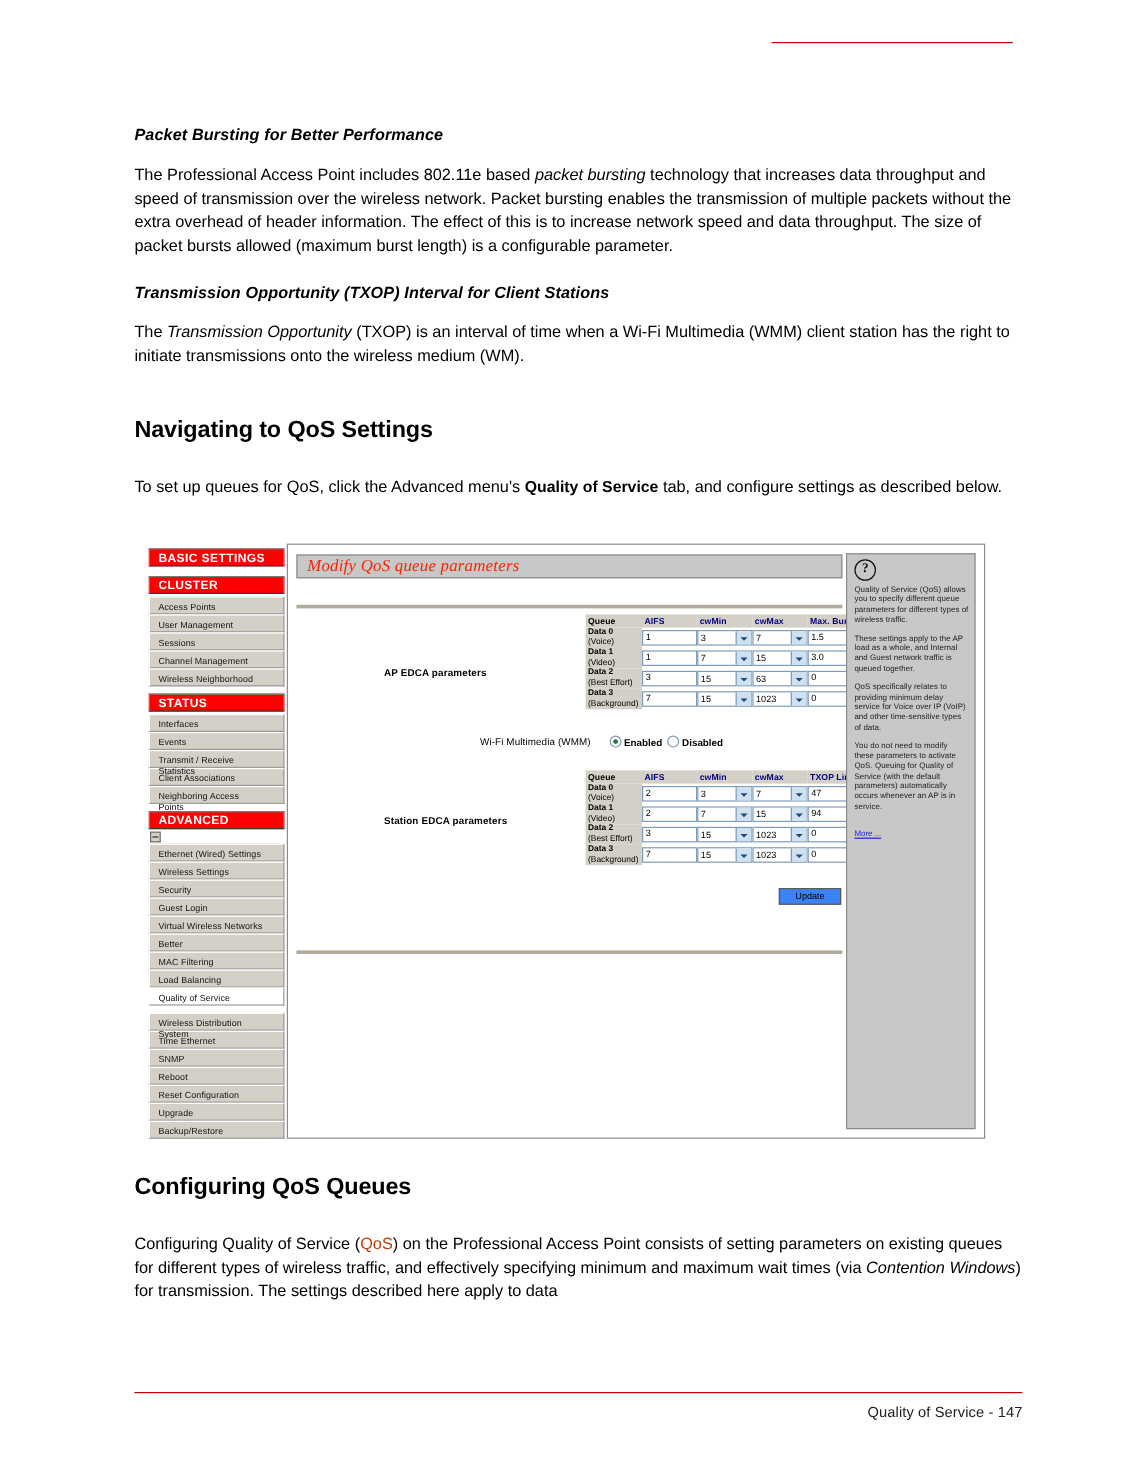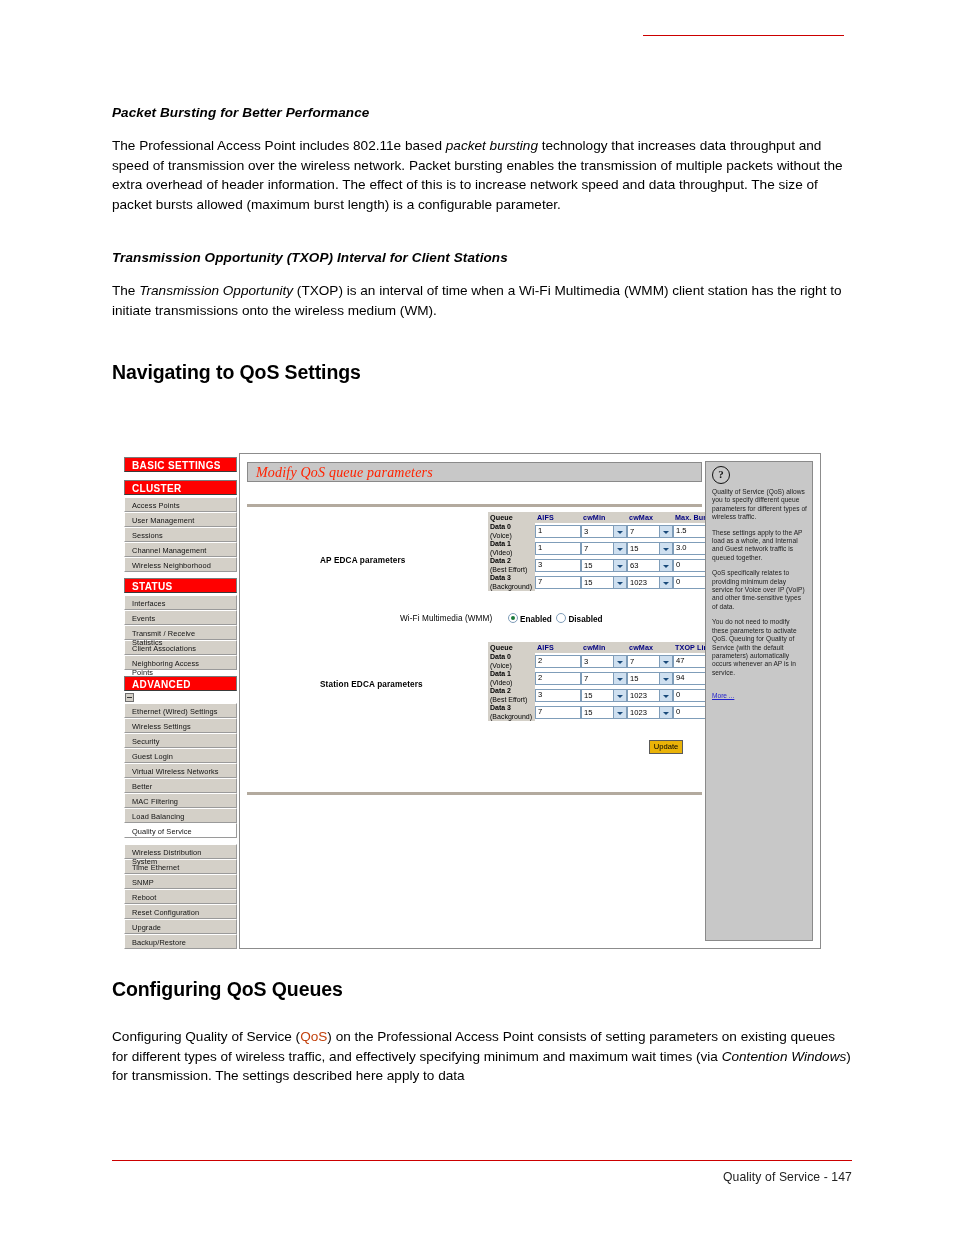--- a/index.html
+++ b/index.html
@@ -48,21 +48,21 @@
     font-size: 13.5px;
     font-weight: bold;
     font-style: italic;
     margin: 0 0 16px 0;
     letter-spacing: 0.1px;
   }
   h3.sub-head-2 {
     font-size: 13.5px;
     font-weight: bold;
     font-style: italic;
-    margin: 36px 0 16px 0;
+    margin: 22px 0 16px 0;
     letter-spacing: 0.1px;
   }
   p.para {
     font-size: 13.6px;
     line-height: 19.6px;
     margin: 0 0 4px 0;
     text-align: left;
   }
   h2.section-head {
     font-size: 19.5px;
@@ -304,23 +304,23 @@
     width: 4px;
     height: 4px;
     border-radius: 50%;
     background: #1a7a3a;
   }
 
   .update-btn {
     position: absolute;
     left: 409px;
     top: 286px;
-    width: 34px;
+    width: 52px;
     height: 14px;
-    background: #eab308;
+    background: #3b82f6;
     border: 1px solid #5a5a5a;
     font-size: 7.6px;
     text-align: center;
     line-height: 12px;
     box-sizing: border-box;
     color: #000;
   }
 
   
   .help {
@@ -391,20 +391,21 @@
   <h3 class="sub-head">Packet Bursting for Better Performance</h3>
 
   <p class="para"><span>The Professional Access Point includes 802.11e based </span><em class="it">packet bursting</em><span> technology that increases data throughput and speed of transmission over the wireless network. Packet bursting enables the transmission of multiple packets without the extra overhead of header information. The effect of this is to increase network speed and data throughput. The size of packet bursts allowed (maximum burst length) is a configurable parameter.</span></p>
 
   <h3 class="sub-head-2">Transmission Opportunity (TXOP) Interval for Client Stations</h3>
 
   <p class="para"><span>The </span><em class="it">Transmission Opportunity</em><span> (TXOP) is an interval of time when a Wi-Fi Multimedia (WMM) client station has the right to initiate transmissions onto the wireless medium (WM).</span></p>
 
   <h2 class="section-head">Navigating to QoS Settings</h2>
 
+  <p class="para"><span>To set up queues for QoS, click the Advanced menu's </span><b class="bold">Quality of Service</b><span> tab, and configure settings as described below.</span></p>
 </div>
 
 <div class="shot">
 
   <div class="nav">
     <div class="nav-section">BASIC SETTINGS</div>
     <div class="nav-gap"></div>
     <div class="nav-section">CLUSTER</div>
     <div class="nav-item">Access Points</div>
     <div class="nav-item">User Management</div>

